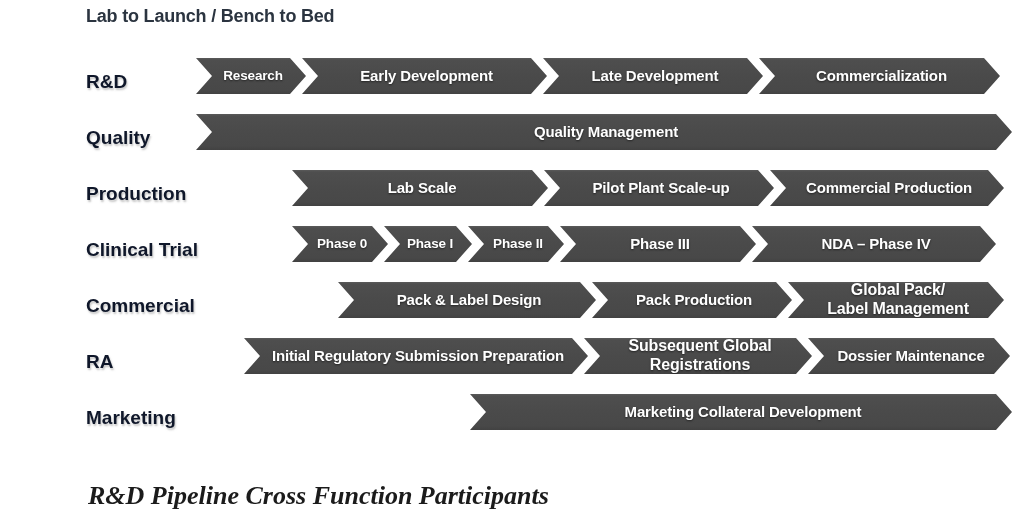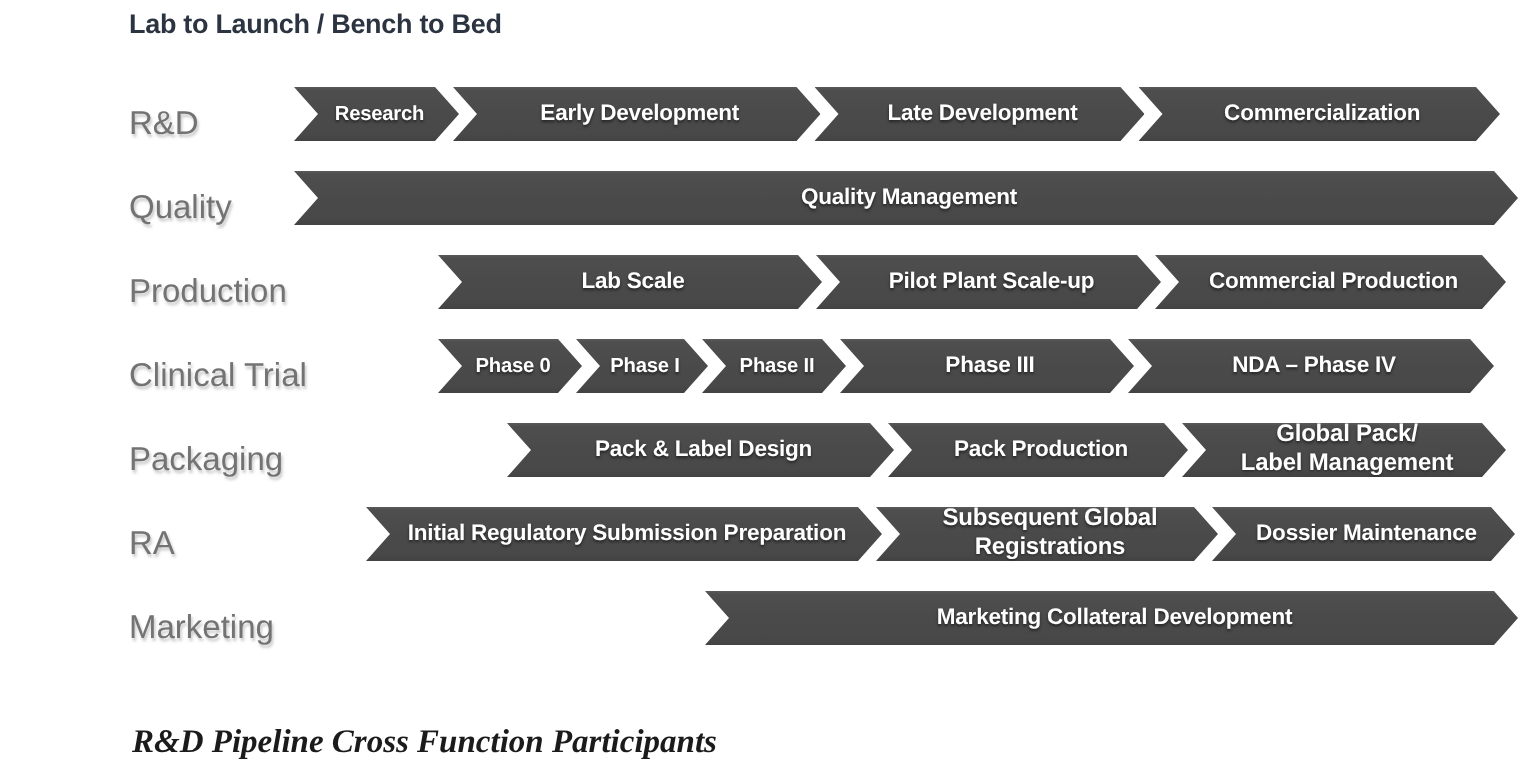--- a/index.html
+++ b/index.html
@@ -28,21 +28,21 @@
     white-space: nowrap;
   }
 
   #caption {
     position: absolute;
     left: 88px;
     top: 481px;
     font-family: "Liberation Serif", serif;
     font-style: italic;
     font-weight: bold;
-    font-size: 22px;
+    font-size: 26px;
     color: #1b1b1b;
     white-space: nowrap;
   }
 
   #chart {
     position: absolute;
     left: 0;
     top: 58px;
     width: 1024px;
     height: 410px;
@@ -54,23 +54,23 @@
     width: 1024px;
     height: 48px;
   }
 
   .row-label {
     position: absolute;
     left: 86px;
     top: 0;
     height: 48px;
     line-height: 48px;
-    font-size: 22px;
-    color: #737373;
-    font-weight: normal;
+    font-size: 19px;
+    color: #0f172a;
+    font-weight: bold;
     white-space: nowrap;
     text-shadow: 1px 2px 2px rgba(150,150,150,0.55);
   }
 
   .track {
     position: absolute;
     top: 0;
     height: 48px;
   }
 
@@ -172,21 +172,21 @@
         </div>
         <div class="chev mid" style="left: 268px; width: 196px; z-index: 37;">
           <div class="chev-label">Phase III</div>
         </div>
         <div class="chev mid" style="left: 460px; width: 244px; z-index: 36;">
           <div class="chev-label">NDA – Phase IV</div>
         </div>
       </div>
     </div>
     <div class="row" style="top: 224px;">
-      <div class="row-label">Packaging</div>
+      <div class="row-label">Commercial</div>
       <div class="track" style="left: 338px; width: 658px;">
         <div class="chev first" style="left: 0px; width: 258px; z-index: 40;">
           <div class="chev-label">Pack &amp; Label Design</div>
         </div>
         <div class="chev mid" style="left: 254px; width: 200px; z-index: 39;">
           <div class="chev-label">Pack Production</div>
         </div>
         <div class="chev mid" style="left: 450px; width: 216px; z-index: 38;">
           <div class="chev-label two">Global Pack/
 Label Management</div>

